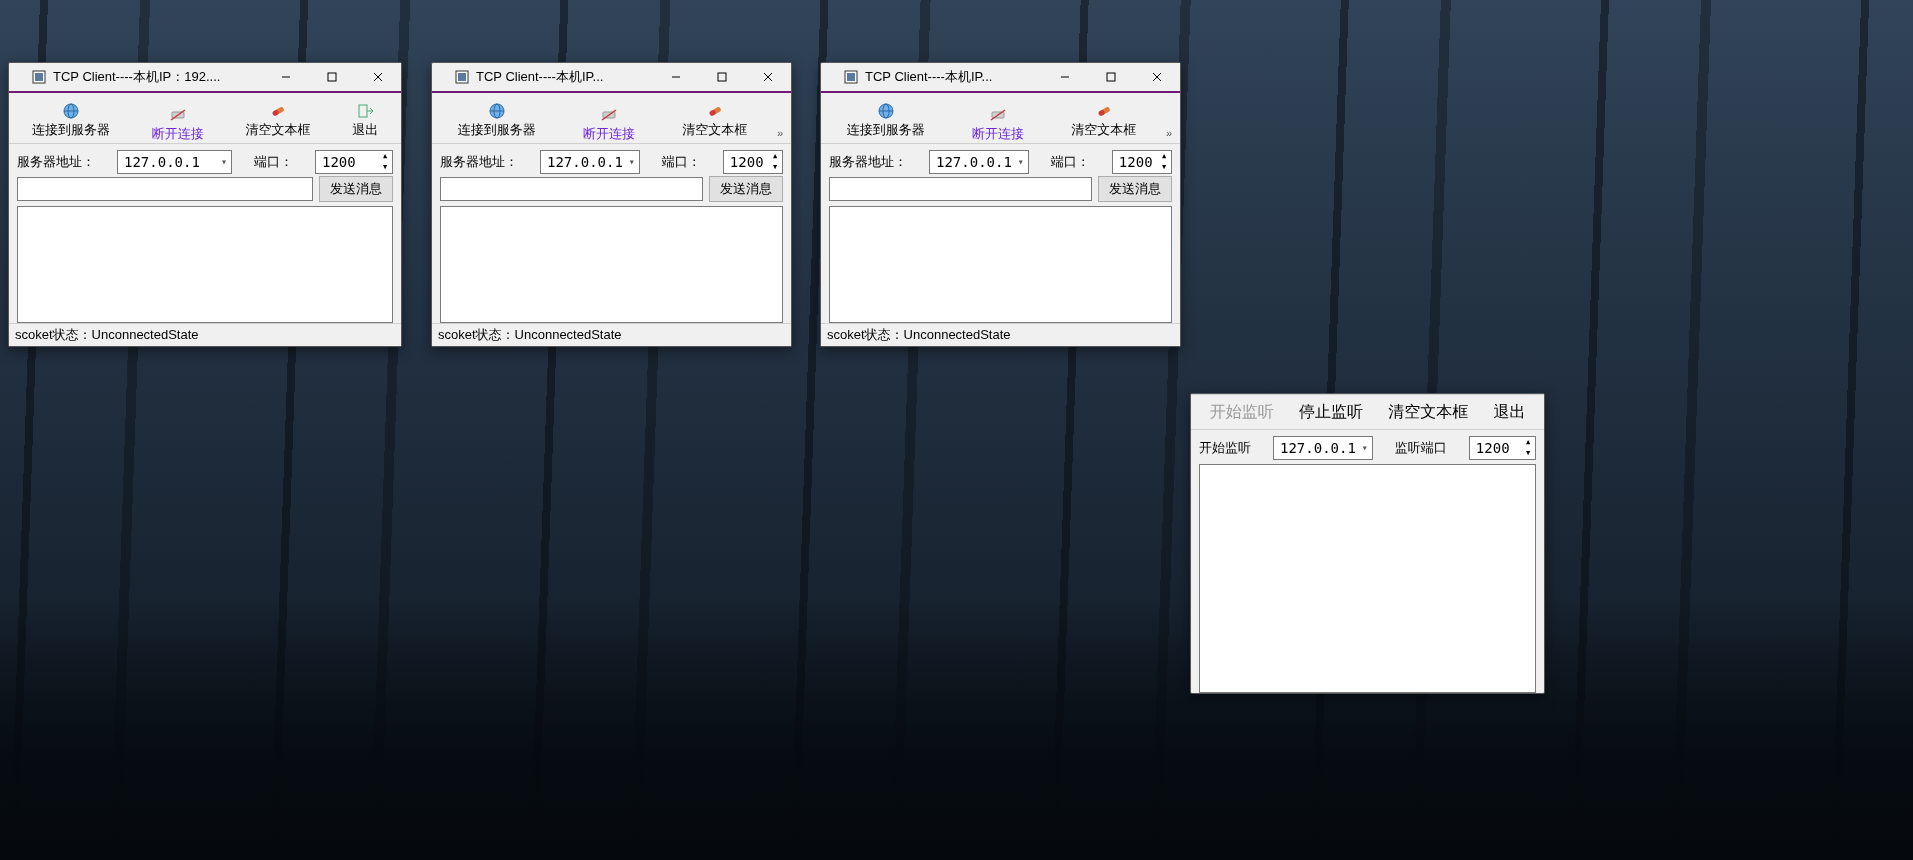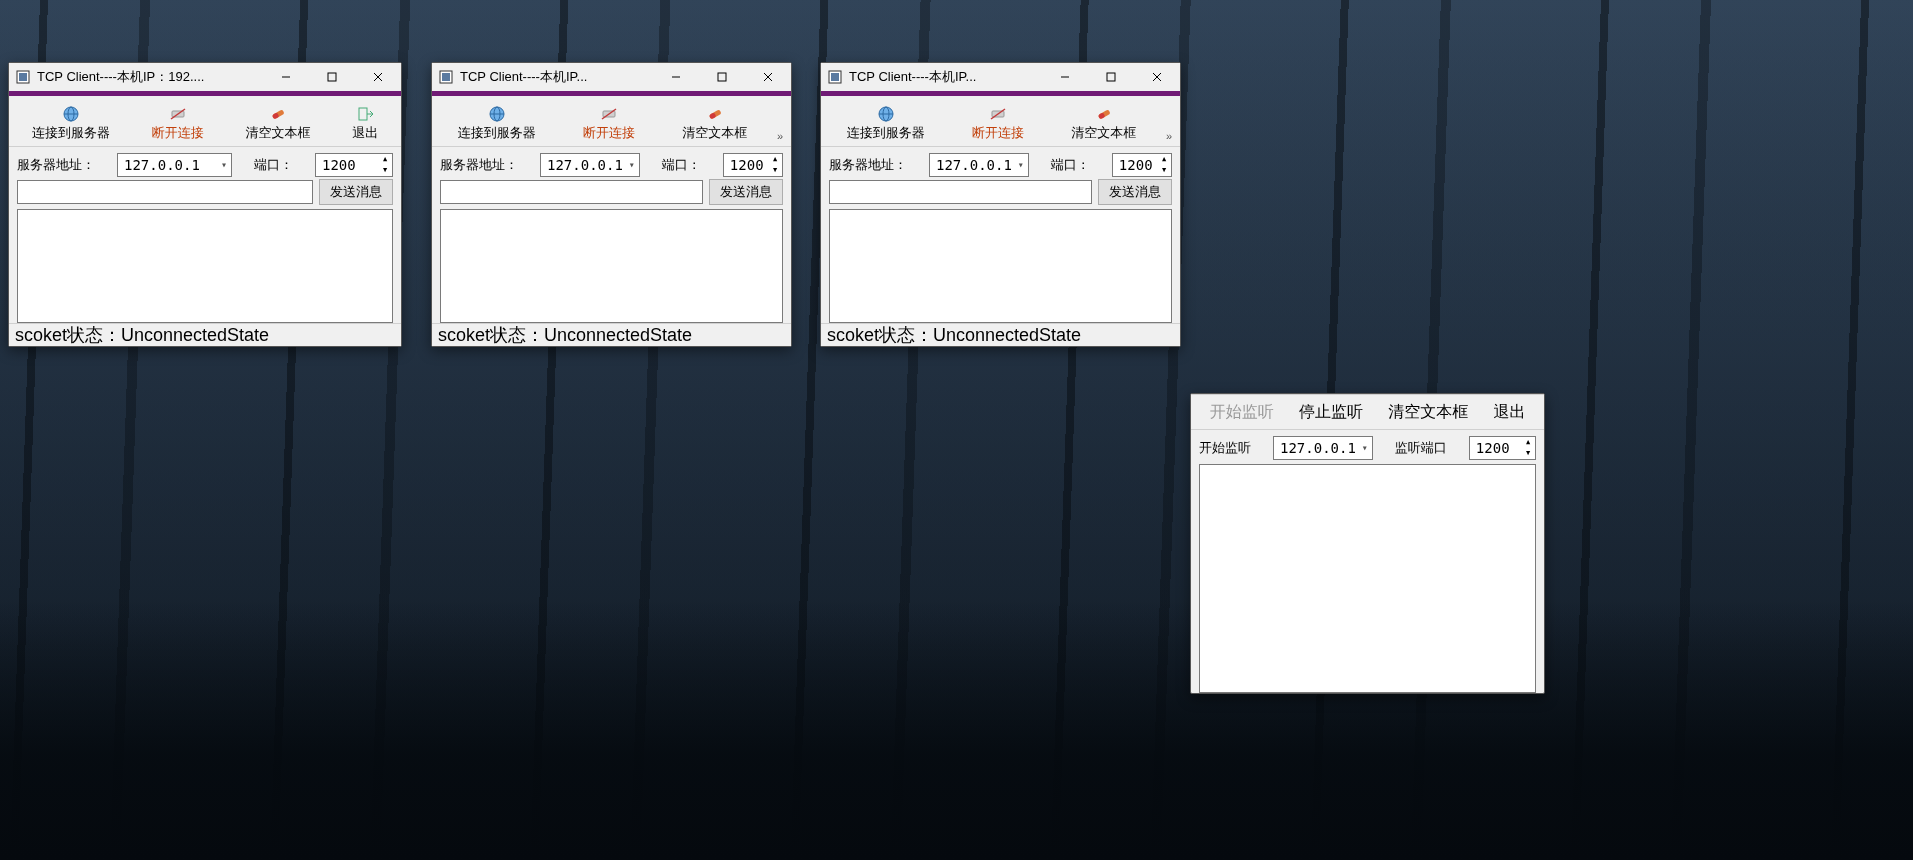--- a/index.html
+++ b/index.html
@@ -22,49 +22,50 @@
     flex-direction:column;
     border-radius:2px;
   }
   .titlebar{
     height:28px;
     display:flex;
     align-items:center;
     background:#f0f0f0;
     padding-left:6px;
     user-select:none;
+    margin-left:16px;
   }
   .title-icon{
     width:16px;height:16px;margin-right:6px;
     display:inline-flex;align-items:center;justify-content:center;
   }
   .title-icon svg{width:14px;height:14px;}
   .title-text{flex:0 1 auto;white-space:nowrap;overflow:hidden;text-overflow:ellipsis;color:#000;font-size:13px;}
   .title-spacer{flex:1 1 auto;}
   .winctl{width:46px;height:28px;display:flex;align-items:center;justify-content:center;color:#000;}
   .winctl svg{width:10px;height:10px;stroke:#000;stroke-width:1;fill:none;}
 
   .toolbar{
     display:flex;
     align-items:flex-end;
     height:50px;
-    border-top:5px solid #701a75;
+    border-top:2px solid #701a75;
     border-bottom:1px solid #d0d0d0;
     background:#f0f0f0;
     padding:0 2px;
   }
   .tb-btn{
     flex:1 1 auto;
     display:flex;flex-direction:column;align-items:center;justify-content:center;
     height:46px;gap:1px;padding:0 4px;
     color:#000;
     font-size:13px;
     white-space:nowrap;
   }
-  .tb-btn.disabled{color:#c2410c;}
+  .tb-btn.disabled{color:#6d28d9;justify-content:flex-end;}
   .tb-icon{width:18px;height:18px;display:flex;align-items:center;justify-content:center;}
   .overflow-chevron{width:18px;display:flex;align-items:center;justify-content:center;font-size:11px;color:#555;padding-bottom:4px;}
 
   .form-row{
     display:flex;align-items:center;gap:22px;padding:6px 8px 2px 8px;
   }
   .form-row2{display:flex;align-items:center;gap:6px;padding:0 8px 4px 8px;}
   label.f{white-space:nowrap;font-size:13px;}
   .combo{
     flex:1 1 auto;
@@ -80,21 +81,21 @@
   .spin .arrows span{flex:1;font-size:7px;line-height:10px;text-align:center;color:#000;}
   .text-input{flex:1 1 auto;height:22px;border:1px solid #7a7a7a;background:#fff;}
   .btn{
     height:24px;padding:0 10px;border:1px solid #adadad;background:#e1e1e1;display:flex;align-items:center;
     font-size:13px;
   }
   .log{
     flex:1 1 auto;margin:0 8px 0 8px;border:1px solid #7a7a7a;background:#fff;
   }
   .status{
-    height:22px;display:flex;align-items:center;padding:0 6px;font-size:18px;
+    height:22px;display:flex;align-items:center;padding:0 6px;font-size:13px;
     border-top:1px solid #d0d0d0;background:#f0f0f0;white-space:nowrap;overflow:hidden;
   }
 
   
   .srv-toolbar{
     display:flex;align-items:center;height:34px;border-top:1px solid #d0d0d0;border-bottom:1px solid #d0d0d0;
     padding:0 6px;gap:0;
   }
   .srv-btn{flex:1 1 auto;text-align:center;height:30px;display:flex;align-items:center;justify-content:center;font-size:16px;}
   .srv-btn.disabled{color:#9a9a9a;}

